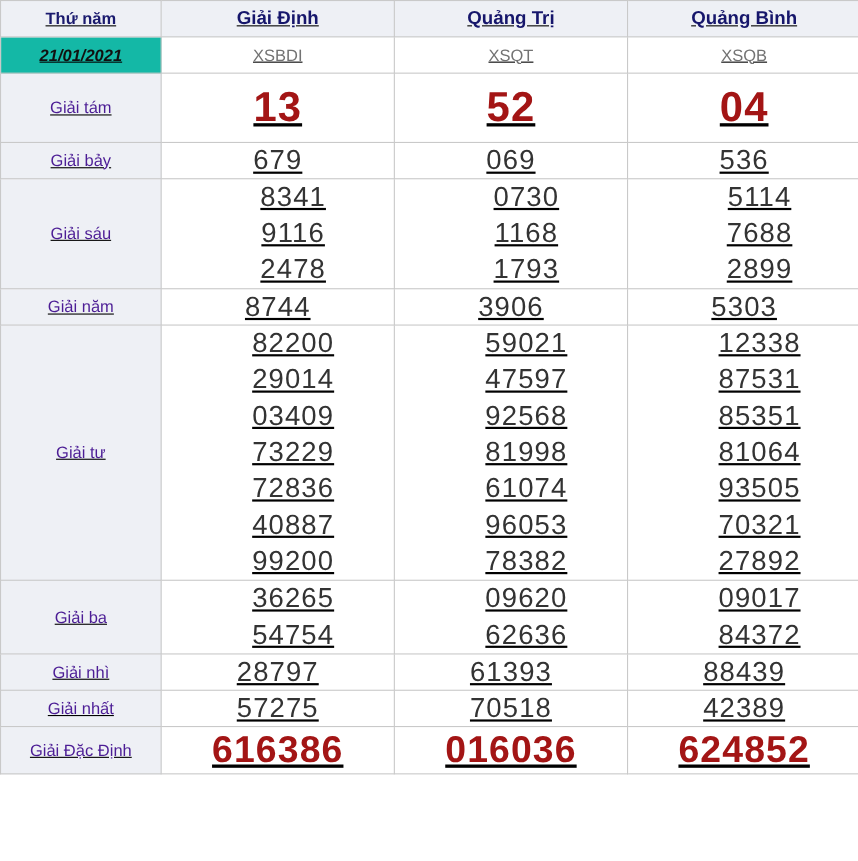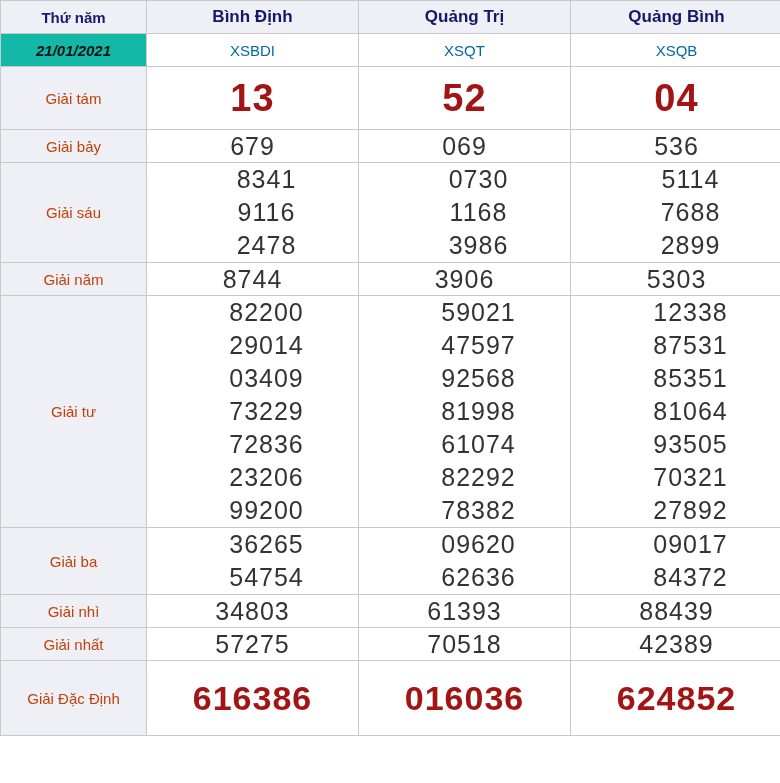--- a/index.html
+++ b/index.html
@@ -11,20 +11,21 @@
     width: 780px;
     height: 783px;
     font-family: "Liberation Sans", sans-serif;
     overflow: hidden;
   }
   .lottery-wrap {
     width: 780px;
     height: 760px;
     box-sizing: border-box;
     background: #ffffff;
+    text-decoration: underline;
   }
   table.lottery {
     width: 780px;
     border-collapse: collapse;
     table-layout: fixed;
     background: #ffffff;
   }
   table.lottery td, table.lottery th {
     border: 1px solid #c9c9c9;
     text-align: center;
@@ -53,28 +54,28 @@
   .date-cell {
     background: #14b8a6;
     color: #111111;
     font-weight: bold;
     font-style: italic;
     font-size: 15px;
     height: 32px;
   }
   .code-cell {
     background: #ffffff;
-    color: #0369a1;
+    color: #737373;
     font-size: 15px;
     height: 32px;
   }
   
   .label-cell {
     background: #eef0f5;
-    color: #c2410c;
+    color: #4c1d95;
     font-size: 15px;
   }
   
   .num-cell {
     background: #ffffff;
     color: #333333;
     font-size: 24px;
     line-height: 31px;
     padding: 6px 0;
   }
@@ -88,21 +89,21 @@
     font-weight: bold;
     font-size: 38px;
     line-height: 46px;
     padding: 8px 0;
   }
   .row-db .num-cell {
     color: #a31515;
     font-weight: bold;
     font-size: 34px;
     line-height: 42px;
-    padding: 16px 0;
+    padding: 0 0;
   }
   .row-g8 .label-cell,
   .row-db .label-cell {
     font-size: 15px;
   }
   .row-g7 .num-cell,
   .row-g5 .num-cell,
   .row-g2 .num-cell,
   .row-g1 .num-cell {
     font-size: 25px;
@@ -123,21 +124,21 @@
   <table class="lottery">
     <colgroup>
       <col class="c-label">
       <col class="c-prov">
       <col class="c-prov">
       <col class="c-prov">
     </colgroup>
     <thead>
       <tr>
         <th class="hdr-day">Thứ năm</th>
-        <th class="hdr-prov">Bình Định</th>
+        <th class="hdr-prov">Giải Định</th>
         <th class="hdr-prov">Quảng Trị</th>
         <th class="hdr-prov">Quảng Bình</th>
       </tr>
       <tr>
         <td class="date-cell">21/01/2021</td>
         <td class="code-cell">XSBDI</td>
         <td class="code-cell">XSQT</td>
         <td class="code-cell">XSQB</td>
       </tr>
     </thead>
@@ -171,21 +172,21 @@
       <tr class="row-g6">
         <td class="label-cell">Giải sáu</td>
         <td class="num-cell">
           <span class="n">8341</span>
           <span class="n">9116</span>
           <span class="n">2478</span>
         </td>
         <td class="num-cell">
           <span class="n">0730</span>
           <span class="n">1168</span>
-          <span class="n">3986</span>
+          <span class="n">1793</span>
         </td>
         <td class="num-cell">
           <span class="n">5114</span>
           <span class="n">7688</span>
           <span class="n">2899</span>
         </td>
       </tr>
 
       <tr class="row-g5">
         <td class="label-cell">Giải năm</td>
@@ -201,30 +202,30 @@
       </tr>
 
       <tr class="row-g4">
         <td class="label-cell">Giải tư</td>
         <td class="num-cell">
           <span class="n">82200</span>
           <span class="n">29014</span>
           <span class="n">03409</span>
           <span class="n">73229</span>
           <span class="n">72836</span>
-          <span class="n">23206</span>
+          <span class="n">40887</span>
           <span class="n">99200</span>
         </td>
         <td class="num-cell">
           <span class="n">59021</span>
           <span class="n">47597</span>
           <span class="n">92568</span>
           <span class="n">81998</span>
           <span class="n">61074</span>
-          <span class="n">82292</span>
+          <span class="n">96053</span>
           <span class="n">78382</span>
         </td>
         <td class="num-cell">
           <span class="n">12338</span>
           <span class="n">87531</span>
           <span class="n">85351</span>
           <span class="n">81064</span>
           <span class="n">93505</span>
           <span class="n">70321</span>
           <span class="n">27892</span>
@@ -243,21 +244,21 @@
         </td>
         <td class="num-cell">
           <span class="n">09017</span>
           <span class="n">84372</span>
         </td>
       </tr>
 
       <tr class="row-g2">
         <td class="label-cell">Giải nhì</td>
         <td class="num-cell">
-          <span class="n">34803</span>
+          <span class="n">28797</span>
         </td>
         <td class="num-cell">
           <span class="n">61393</span>
         </td>
         <td class="num-cell">
           <span class="n">88439</span>
         </td>
       </tr>
 
       <tr class="row-g1">

